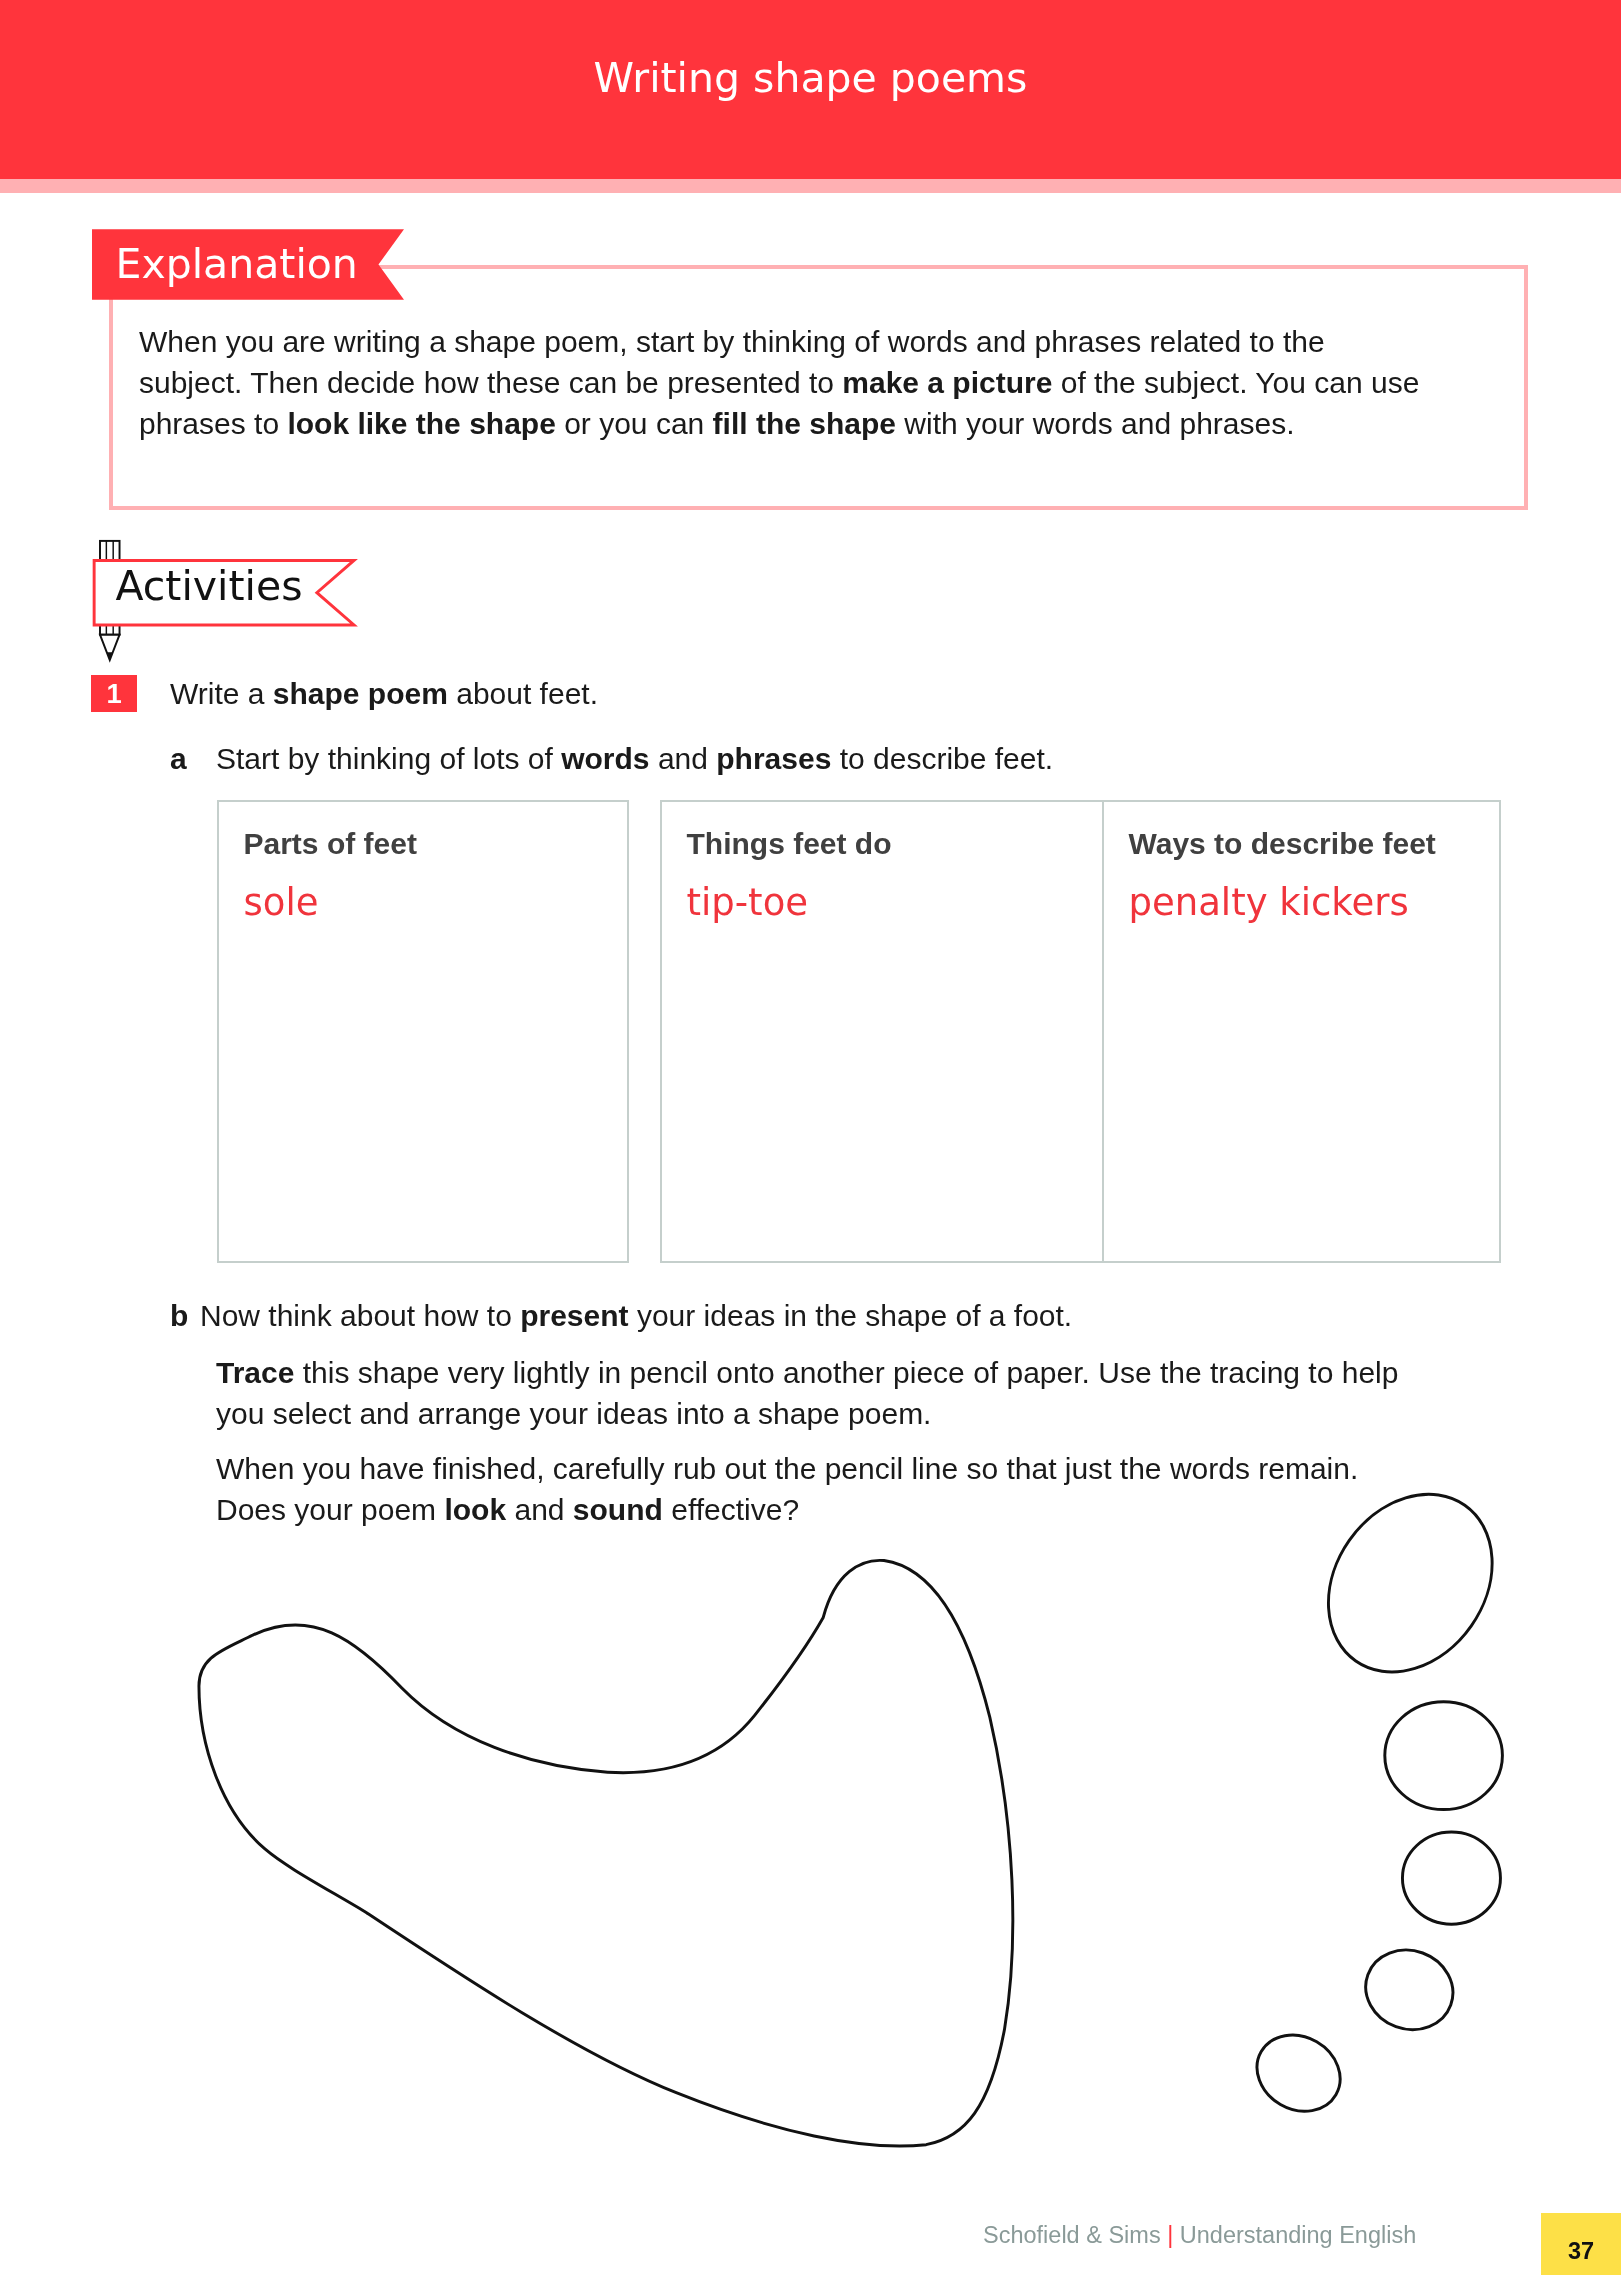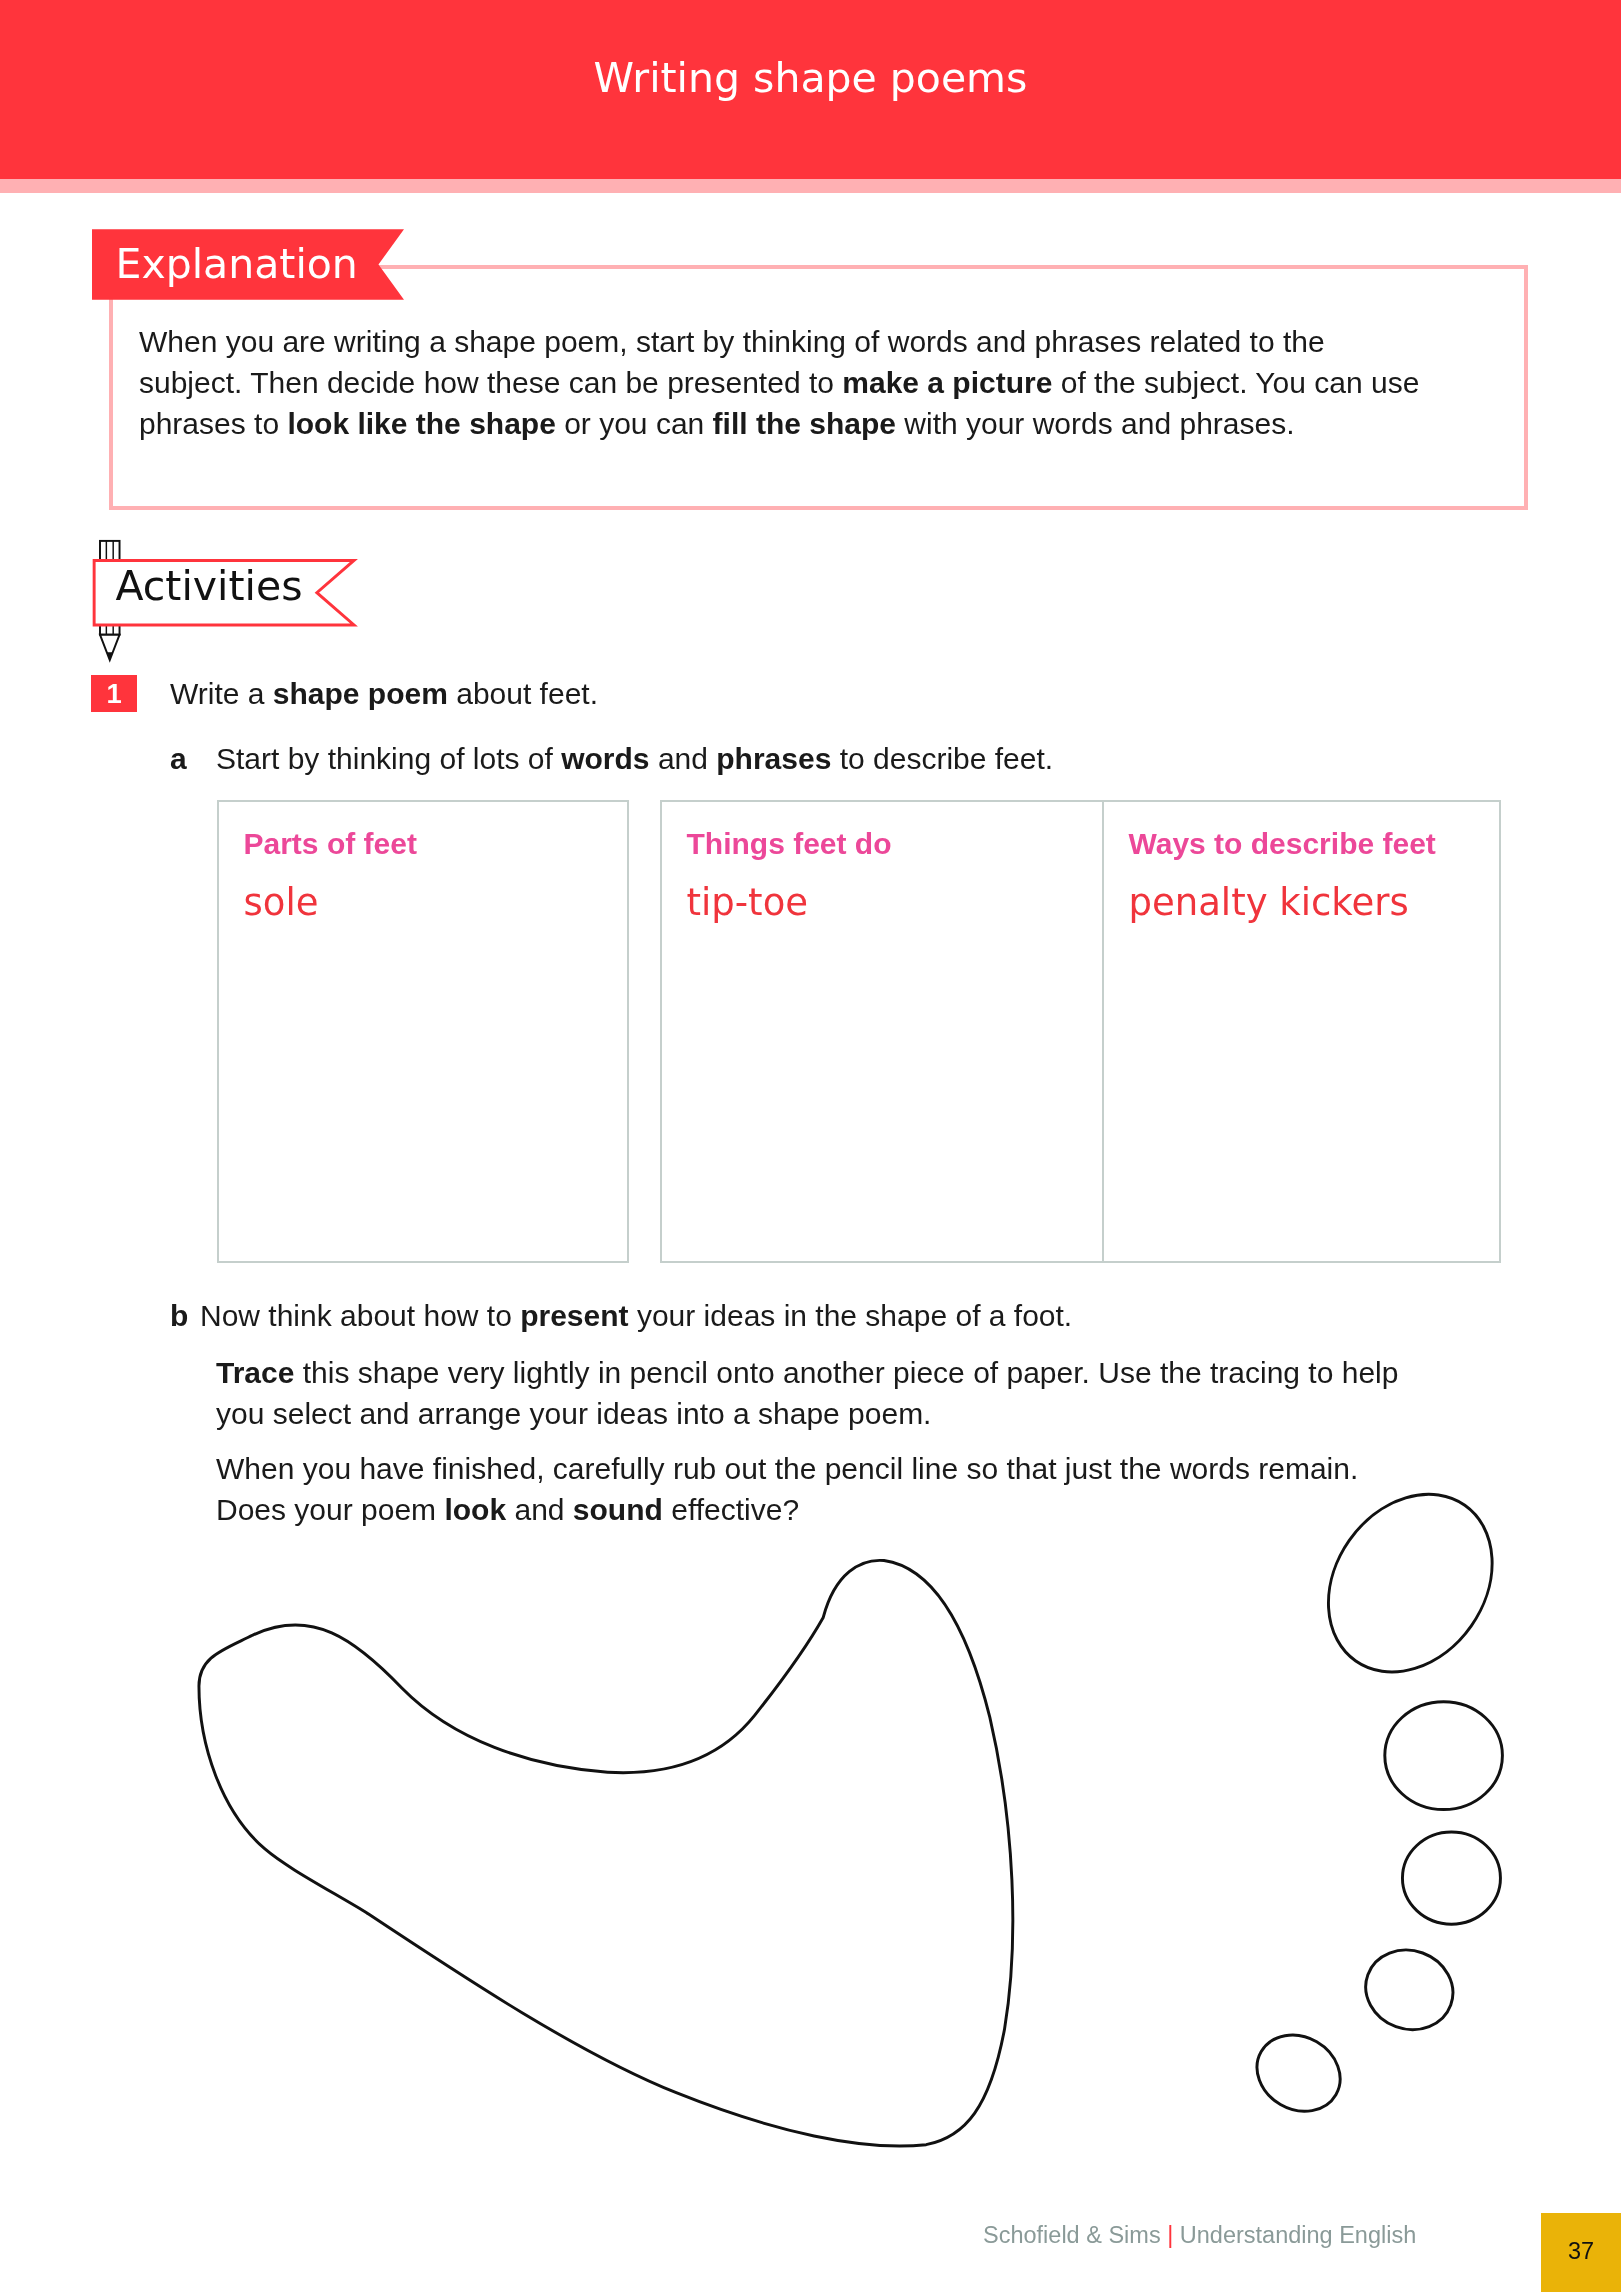--- a/index.html
+++ b/index.html
@@ -25,28 +25,28 @@
   .act-flag { position: absolute; left: 90px; top: 537px; width: 274px; height: 127px; }
   .act-flag-label { position: absolute; left: 25.5px; top: 21.6px; font-family: "DejaVu Sans", sans-serif; font-size: 41px; line-height: 55px; color: #111; }
 
   .q-num { position: absolute; left: 91px; top: 675px; width: 46px; height: 37px; background: #FF343C; color: #fff;
     font-size: 27.4px; font-weight: bold; text-align: center; line-height: 37px; }
   .q-text { position: absolute; left: 170px; top: 674px; font-size: 30px; line-height: 39px; }
   .sub-letter { position: absolute; font-size: 30px; font-weight: bold; line-height: 39px; }
   .sub-text { position: absolute; font-size: 30px; line-height: 41px; }
 
   .word-box { position: absolute; top: 800px; height: 463px; border: 2.9px solid #C5CFCC; background: #fff; }
-  .word-box-title { position: absolute; left: 24.5px; top: 21.6px; font-size: 30px; font-weight: bold; line-height: 39px; color: #ec4899; }
+  .word-box-title { position: absolute; left: 24.5px; top: 21.6px; font-size: 30px; font-weight: bold; line-height: 39px; color: #404040; }
   .word-box-entry { position: absolute; left: 24.5px; top: 76px; font-family: "DejaVu Sans", sans-serif; font-size: 37px; line-height: 49px; color: #F0343C; }
 
   .foot-svg { position: absolute; left: 0; top: 0; }
 
   .footer-text { position: absolute; left: 983px; top: 2221px; font-size: 23.5px; color: #8A9A98; line-height: 29px; }
   .footer-sep { color: #FF343C; }
-  .page-num-box { position: absolute; left: 1541px; top: 2213px; width: 80px; height: 79px; background: #eab308; }
+  .page-num-box { position: absolute; left: 1541px; top: 2213px; width: 80px; height: 62px; background: #fde047; font-weight: bold; }
   .page-num { position: absolute; left: 0; top: 23.5px; width: 80px; text-align: center; font-size: 23.5px; color: #111; line-height: 29px; }
 </style>
 </head>
 <body>
 
 <div class="header-band"></div>
 <div class="header-stripe"></div>
 <h1 class="header-title">Writing shape poems</h1>
 
 <div class="expl-box"></div>

